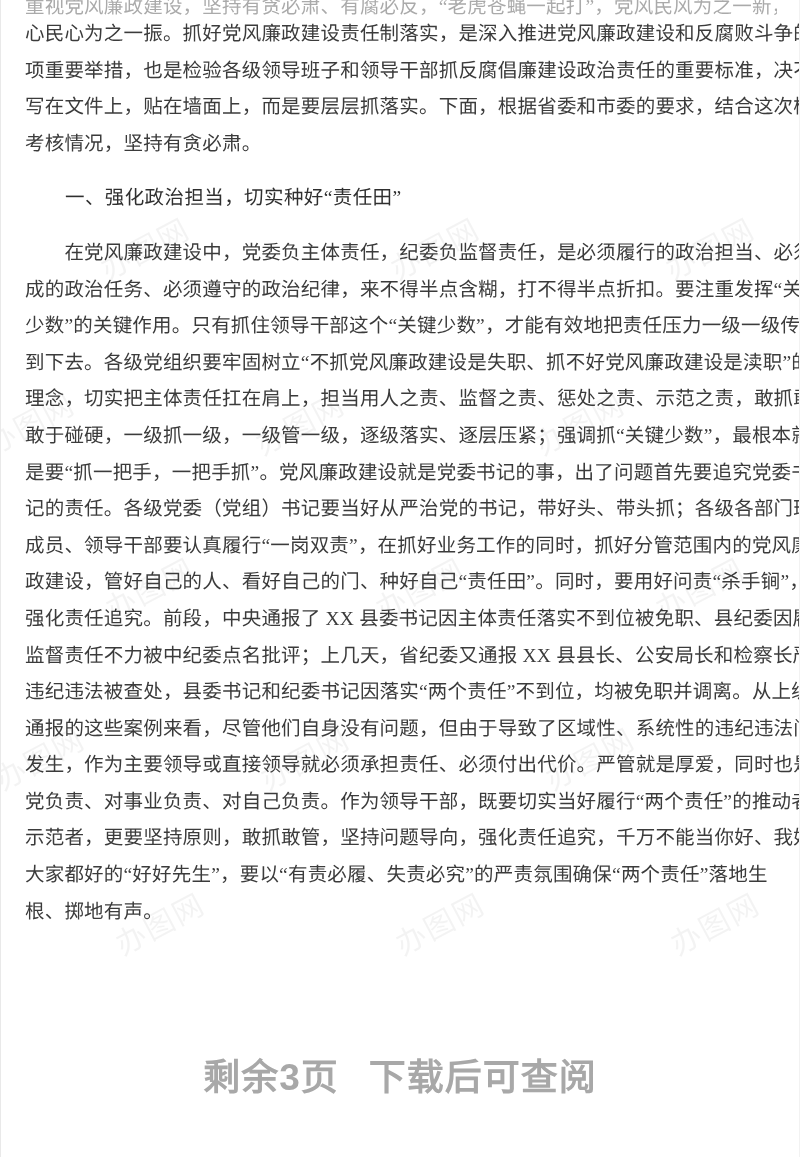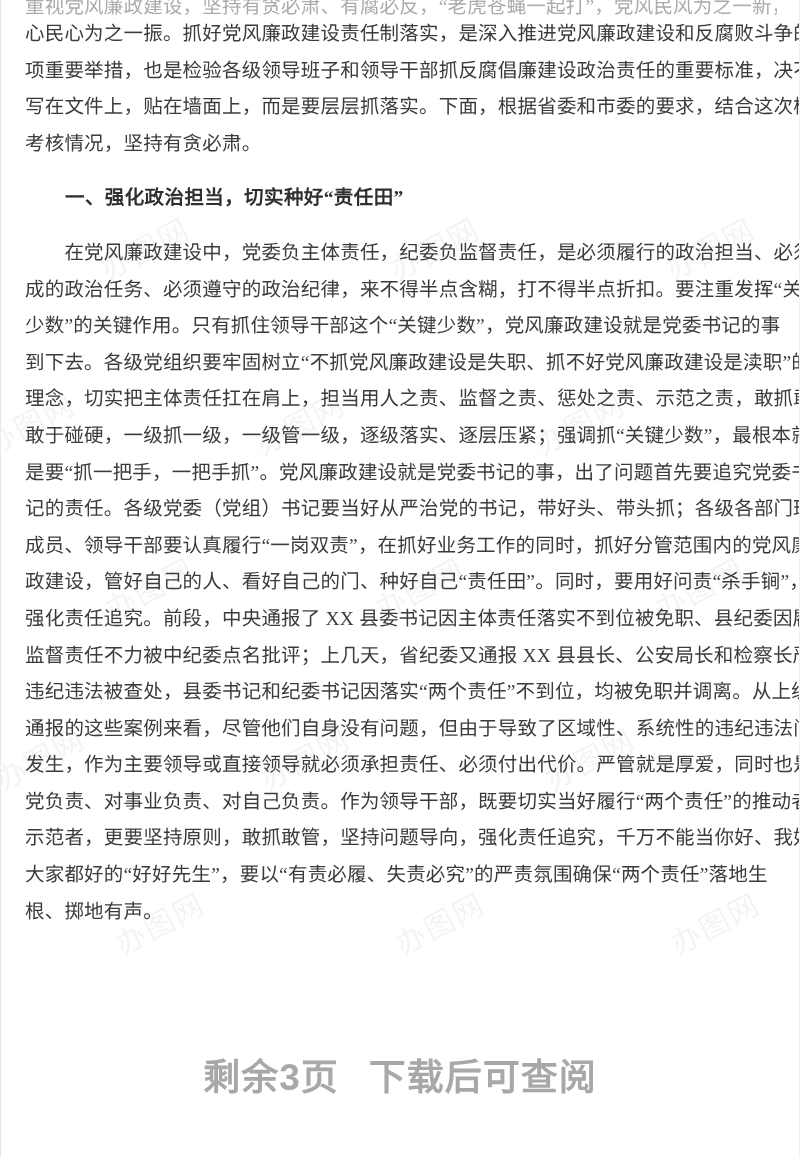--- a/index.html
+++ b/index.html
@@ -70,21 +70,21 @@
     height: 16px;
     line-height: 14px;
     overflow: hidden;
     color: #8e8e8e;
     opacity: .75;
   }
 
   .heading {
     font-size: 19.5px;
     line-height: 36.6px;
-    font-weight: 700;
+    font-weight: 400;
     color: #2f2f2f;
     white-space: nowrap;
     text-indent: 40px;
     letter-spacing: .4px;
   }
 
   .spacer-sm { height: 18px; }
   .spacer-md { height: 24px; }
 
   
@@ -140,21 +140,21 @@
 
     <div class="spacer-sm"></div>
 
     <div class="heading">一、强化政治担当，切实种好“责任田”</div>
 
     <div class="spacer-sm"></div>
 
     <div>
       <div class="line">　　在党风廉政建设中，党委负主体责任，纪委负监督责任，是必须履行的政治担当、必须完</div>
       <div class="line">成的政治任务、必须遵守的政治纪律，来不得半点含糊，打不得半点折扣。要注重发挥“关键</div>
-      <div class="line">少数”的关键作用。只有抓住领导干部这个“关键少数”，党风廉政建设就是党委书记的事</div>
+      <div class="line">少数”的关键作用。只有抓住领导干部这个“关键少数”，才能有效地把责任压力一级一级传</div>
       <div class="line">到下去。各级党组织要牢固树立“不抓党风廉政建设是失职、抓不好党风廉政建设是渎职”的</div>
       <div class="line">理念，切实把主体责任扛在肩上，担当用人之责、监督之责、惩处之责、示范之责，敢抓敢管、</div>
       <div class="line">敢于碰硬，一级抓一级，一级管一级，逐级落实、逐层压紧；强调抓“关键少数”，最根本就</div>
       <div class="line">是要“抓一把手，一把手抓”。党风廉政建设就是党委书记的事，出了问题首先要追究党委书</div>
       <div class="line">记的责任。各级党委（党组）书记要当好从严治党的书记，带好头、带头抓；各级各部门班子</div>
       <div class="line">成员、领导干部要认真履行“一岗双责”，在抓好业务工作的同时，抓好分管范围内的党风廉</div>
       <div class="line">政建设，管好自己的人、看好自己的门、种好自己“责任田”。同时，要用好问责“杀手锏”，</div>
       <div class="line">强化责任追究。前段，中央通报了 XX 县委书记因主体责任落实不到位被免职、县纪委因履行</div>
       <div class="line">监督责任不力被中纪委点名批评；上几天，省纪委又通报 XX 县县长、公安局长和检察长严重</div>
       <div class="line">违纪违法被查处，县委书记和纪委书记因落实“两个责任”不到位，均被免职并调离。从上级</div>

